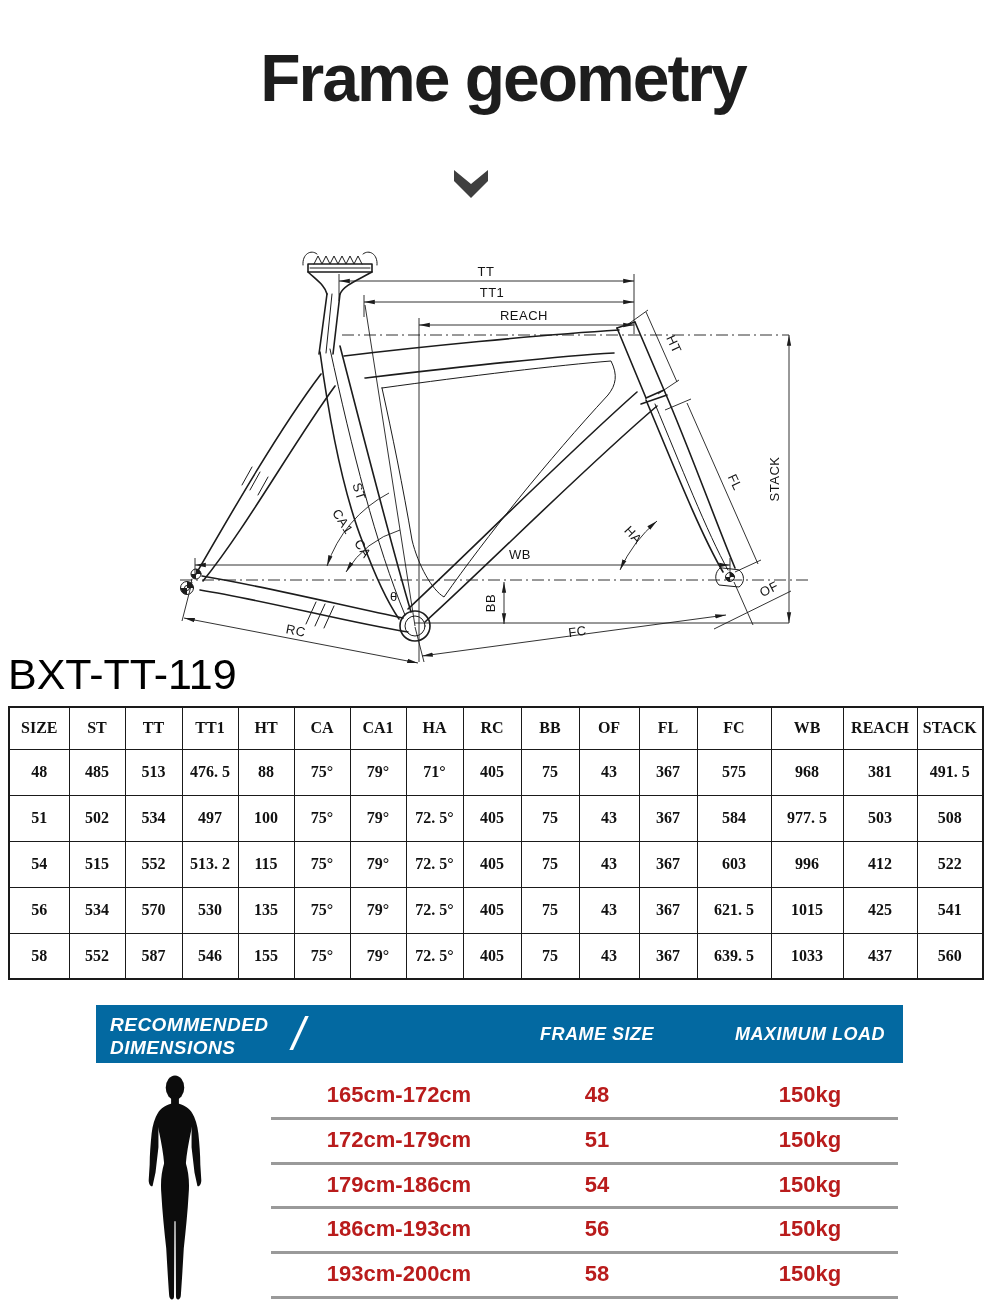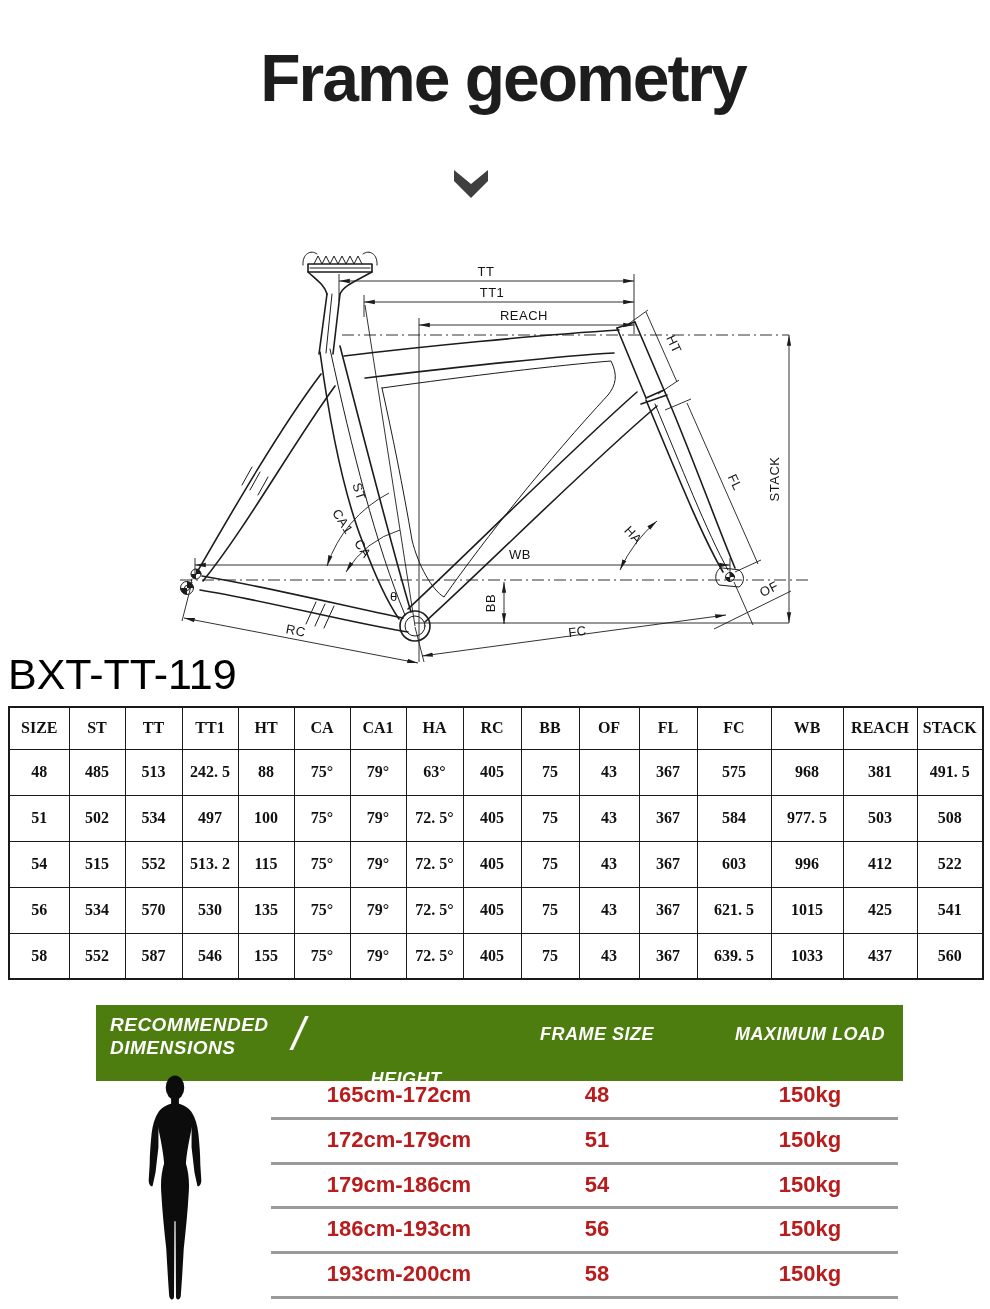--- a/index.html
+++ b/index.html
@@ -18,21 +18,21 @@
   
   #geo-table{top:706px;left:8px;width:974px;border-collapse:collapse;table-layout:fixed;
              font-family:"Liberation Serif",serif;font-weight:700;color:#111;}
   #geo-table th,#geo-table td{border:1px solid #1a1a1a;text-align:center;vertical-align:middle;
              padding:0;font-size:16px;white-space:nowrap;overflow:hidden;}
   #geo-table thead tr{height:42px;}
   #geo-table tbody tr{height:46px;}
   #geo-table{border:2px solid #1a1a1a;}
 
   
-  #rec-bar{top:1005px;left:96px;width:807px;height:76px;background:#4d7c0f;color:#fff;
+  #rec-bar{top:1005px;left:96px;width:807px;height:58px;background:#0369a1;color:#fff;
            font-style:italic;}
   #rec-title{position:absolute;left:14px;top:8px;font-weight:700;font-size:19px;line-height:23px;
              letter-spacing:.5px;}
   #rec-slash{position:absolute;left:196px;top:2px;font-size:46px;font-weight:400;}
   .rec-col{position:absolute;top:19px;font-size:18px;font-weight:700;text-align:center;letter-spacing:.5px;}
   #rec-col-height{left:250px;width:120px;margin-top:45px;}
   #rec-col-size{left:430px;width:142px;}
   #rec-col-load{left:630px;width:168px;}
 
   #rec-rows{top:1075px;left:271px;width:627px;}
@@ -237,25 +237,25 @@
         <th>WB</th>
         <th>REACH</th>
         <th>STACK</th>
       </tr>
     </thead>
     <tbody>
       <tr>
         <td>48</td>
         <td>485</td>
         <td>513</td>
-        <td>242. 5</td>
+        <td>476. 5</td>
         <td>88</td>
         <td>75°</td>
         <td>79°</td>
-        <td>63°</td>
+        <td>71°</td>
         <td>405</td>
         <td>75</td>
         <td>43</td>
         <td>367</td>
         <td>575</td>
         <td>968</td>
         <td>381</td>
         <td>491. 5</td>
       </tr>
       <tr>

